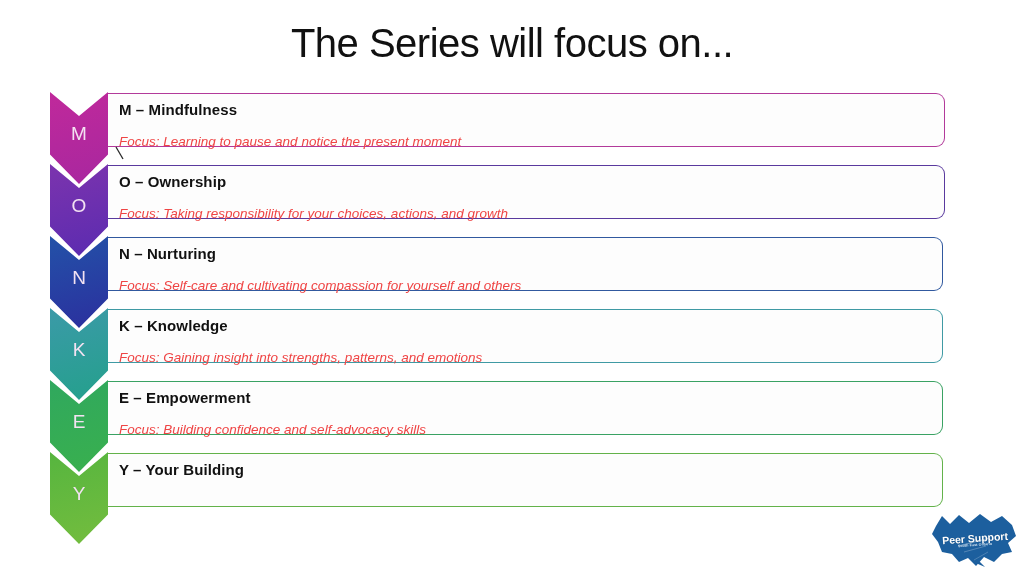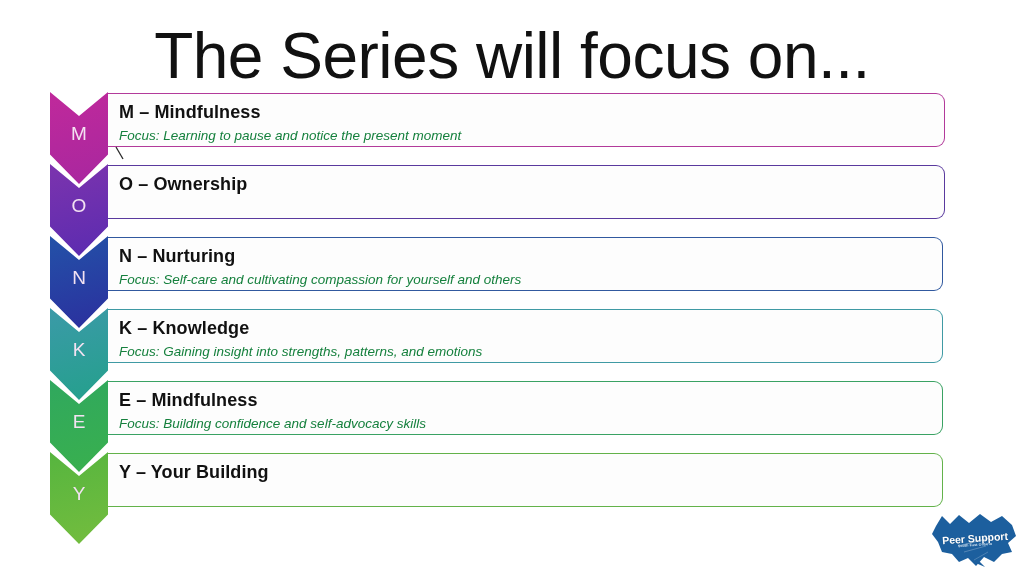--- a/index.html
+++ b/index.html
@@ -16,21 +16,21 @@
     -webkit-font-smoothing: antialiased;
   }
 
   
   #slide-title {
     position: absolute;
     left: 0;
     top: 20px;
     width: 1024px;
     text-align: center;
-    font-size: 64px;
+    font-size: 40px;
     font-weight: 400;
     color: #111111;
     letter-spacing: -0.5px;
     line-height: 1.15;
     white-space: nowrap;
   }
 
   
   #rows {
     position: absolute;
@@ -77,33 +77,33 @@
     top: 1px;
     height: 54px;
     background: #fdfdfd;
     border: 1.4px solid #999;
     border-left: none;
     border-radius: 0 9px 9px 0;
     box-sizing: border-box;
     padding: 7px 0 0 11px;
   }
   .card-title {
-    font-size: 18px;
+    font-size: 15px;
     font-weight: bold;
     color: #111111;
     line-height: 1.25;
     letter-spacing: 0.1px;
     white-space: nowrap;
   }
   .card-focus {
     font-size: 13.5px;
     font-style: italic;
-    color: #15803d;
+    color: #ef4444;
     line-height: 1.3;
-    margin-top: 3px;
+    margin-top: 13px;
     white-space: nowrap;
   }
 
   
   #stray-mark {
     position: absolute;
     left: 115px;
     top: 146px;
     width: 10px;
     height: 14px;
@@ -161,20 +161,21 @@
         <div class="card-title">M – Mindfulness</div>
         <div class="card-focus">Focus: Learning to pause and notice the present moment</div>
       </div>
       <div class="chevron" style="background: linear-gradient(165deg, rgb(192, 41, 155) 0%, rgb(168, 39, 159) 100%);">
         <div class="chevron-letter">M</div>
       </div>
     </div>
     <div class="row" style="top: 164px;">
       <div class="card" style="width: 837px; border-color: rgb(90, 58, 158); padding-left: 11px;">
         <div class="card-title">O – Ownership</div>
+        <div class="card-focus">Focus: Taking responsibility for your choices, actions, and growth</div>
       </div>
       <div class="chevron" style="background: linear-gradient(165deg, rgb(124, 52, 174) 0%, rgb(91, 43, 176) 100%);">
         <div class="chevron-letter">O</div>
       </div>
     </div>
     <div class="row" style="top: 236px;">
       <div class="card" style="width: 835px; border-color: rgb(49, 89, 159);">
         <div class="card-title">N – Nurturing</div>
         <div class="card-focus">Focus: Self-care and cultivating compassion for yourself and others</div>
       </div>
@@ -186,21 +187,21 @@
       <div class="card" style="width: 835px; border-color: rgb(63, 154, 164);">
         <div class="card-title">K – Knowledge</div>
         <div class="card-focus">Focus: Gaining insight into strengths, patterns, and emotions</div>
       </div>
       <div class="chevron" style="background: linear-gradient(165deg, rgb(59, 154, 168) 0%, rgb(36, 160, 140) 100%);">
         <div class="chevron-letter">K</div>
       </div>
     </div>
     <div class="row" style="top: 380px;">
       <div class="card" style="width: 835px; border-color: rgb(58, 162, 99);">
-        <div class="card-title">E – Mindfulness</div>
+        <div class="card-title">E – Empowerment</div>
         <div class="card-focus">Focus: Building confidence and self-advocacy skills</div>
       </div>
       <div class="chevron" style="background: linear-gradient(165deg, rgb(48, 168, 94) 0%, rgb(57, 176, 78) 100%);">
         <div class="chevron-letter">E</div>
       </div>
     </div>
     <div class="row" style="top: 452px;">
       <div class="card" style="width: 835px; border-color: rgb(99, 178, 74);">
         <div class="card-title">Y – Your Building</div>
       </div>

